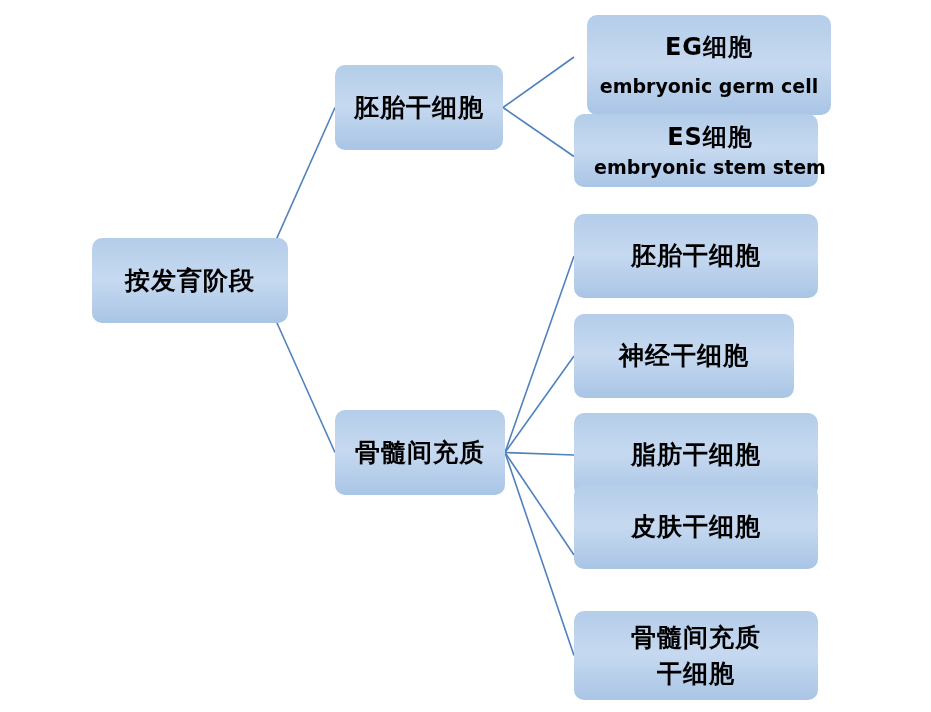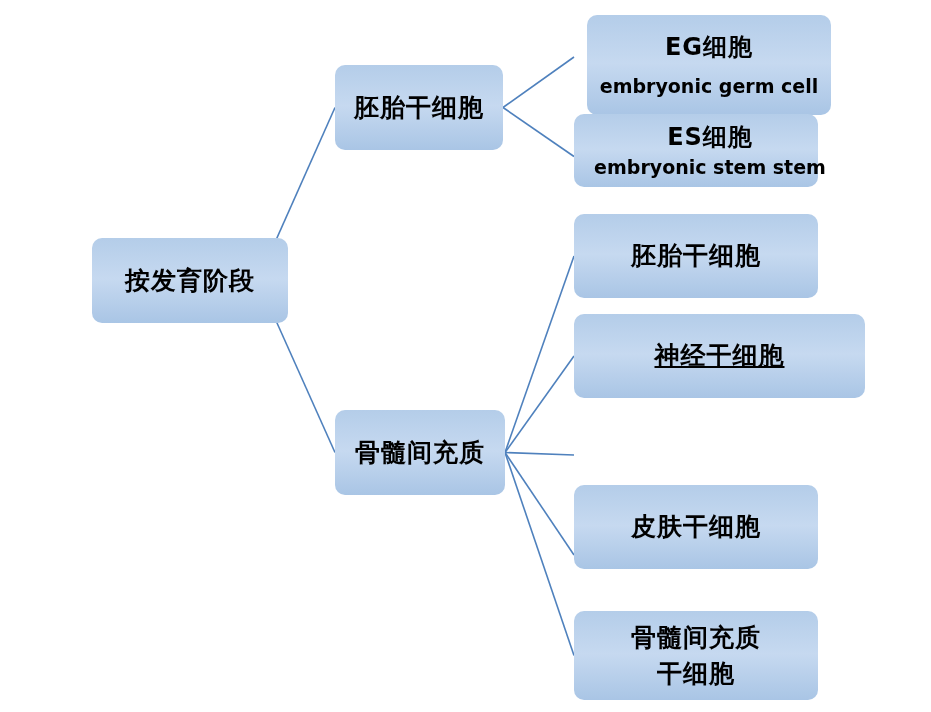--- a/index.html
+++ b/index.html
@@ -66,21 +66,21 @@
     justify-content: space-evenly;
     padding: 6px 4px;
   }
   
   #node-root      { left:  92px; top: 238px; width: 196px; height: 85px; }
   #node-embryonic { left: 335px; top:  65px; width: 168px; height: 85px; }
   #node-adult     { left: 335px; top: 410px; width: 170px; height: 85px; }
   #node-eg        { left: 587px; top:  15px; width: 244px; height: 100px; }
   #node-es        { left: 574px; top: 114px; width: 244px; height: 73px; padding-left: 32px; }
   #node-hema      { left: 574px; top: 214px; width: 244px; height: 84px; }
-  #node-neural    { left: 574px; top: 314px; width: 291px; height: 84px; text-decoration: underline; }
+  #node-neural    { left: 574px; top: 314px; width: 220px; height: 84px; }
   #node-adipose   { left: 574px; top: 413px; width: 244px; height: 84px; }
   #node-skin      { left: 574px; top: 485px; width: 244px; height: 84px; }
   #node-marrow    { left: 574px; top: 611px; width: 244px; height: 89px; }
 </style>
 </head>
 <body>
 
 <div class="canvas">
 
   <svg class="connectors" viewBox="0 0 931 712" xmlns="http://www.w3.org/2000/svg">
@@ -118,20 +118,23 @@
   </div>
 
   <div class="node" id="node-hema">
     <span class="zh">胚胎干细胞</span>
   </div>
 
   <div class="node" id="node-neural">
     <span class="zh">神经干细胞</span>
   </div>
 
+  <div class="node" id="node-adipose">
+    <span class="zh">脂肪干细胞</span>
+  </div>
 
   <div class="node" id="node-skin">
     <span class="zh">皮肤干细胞</span>
   </div>
 
   <div class="node two-line" id="node-marrow">
     <span class="zh">骨髓间充质</span>
     <span class="zh">干细胞</span>
   </div>
 

